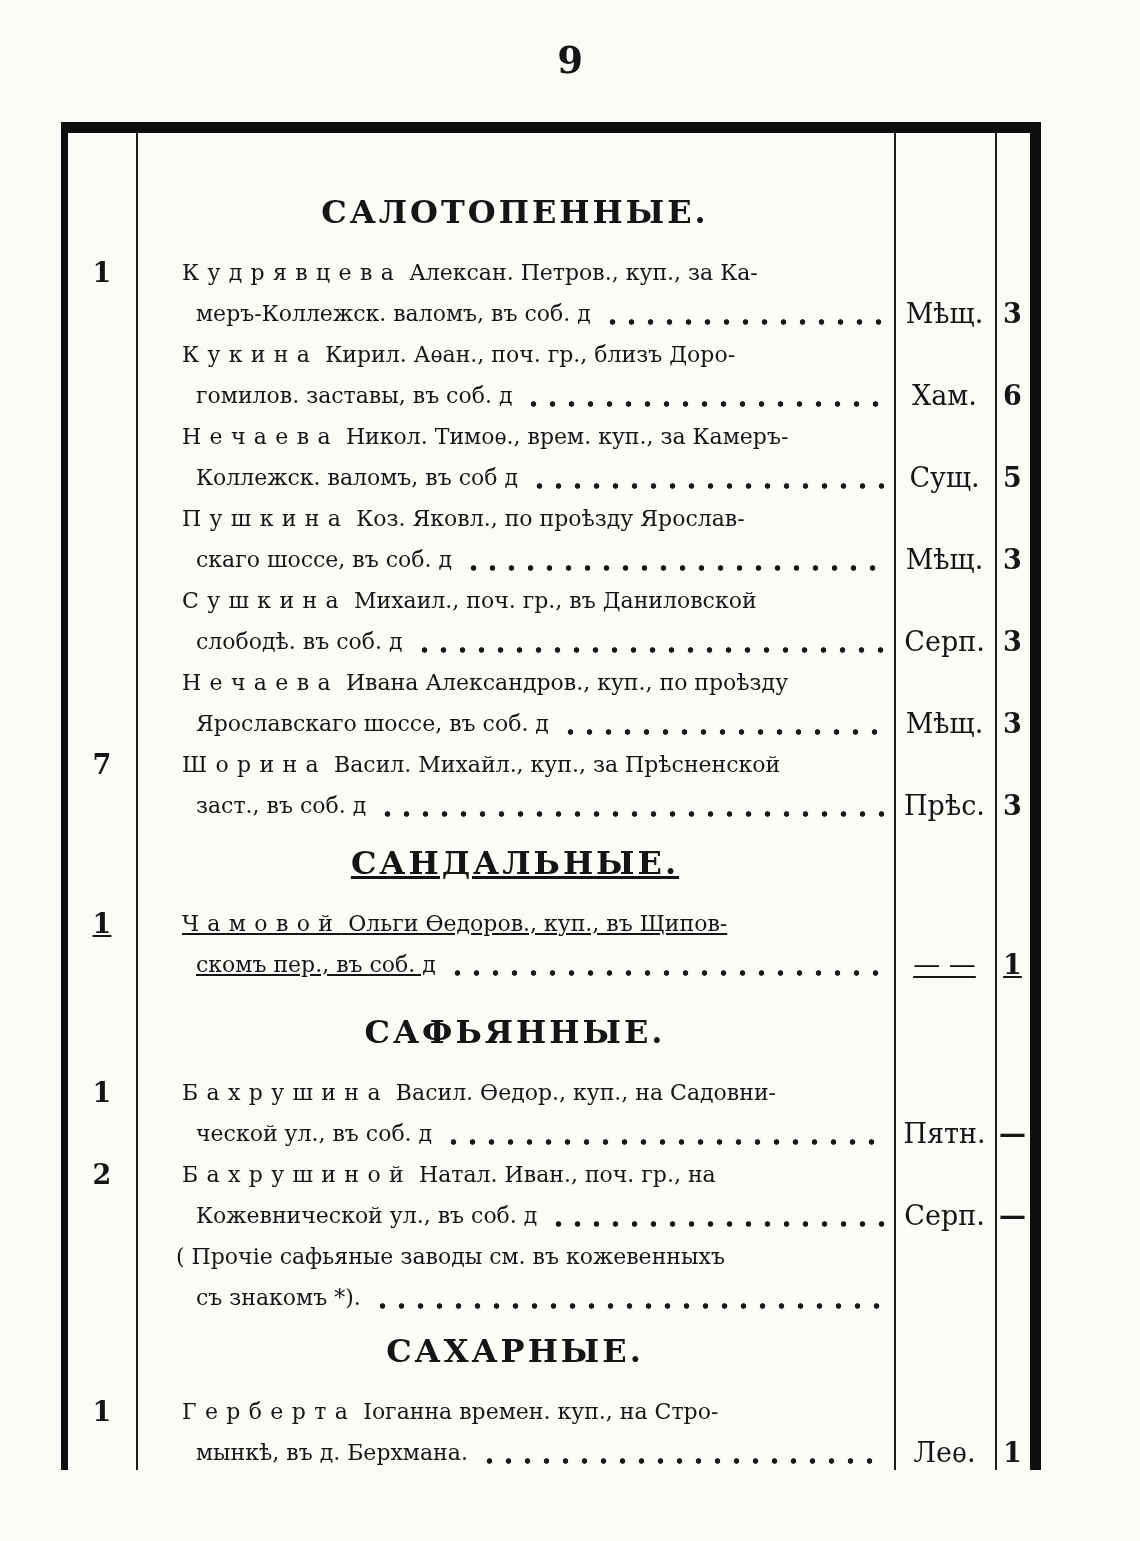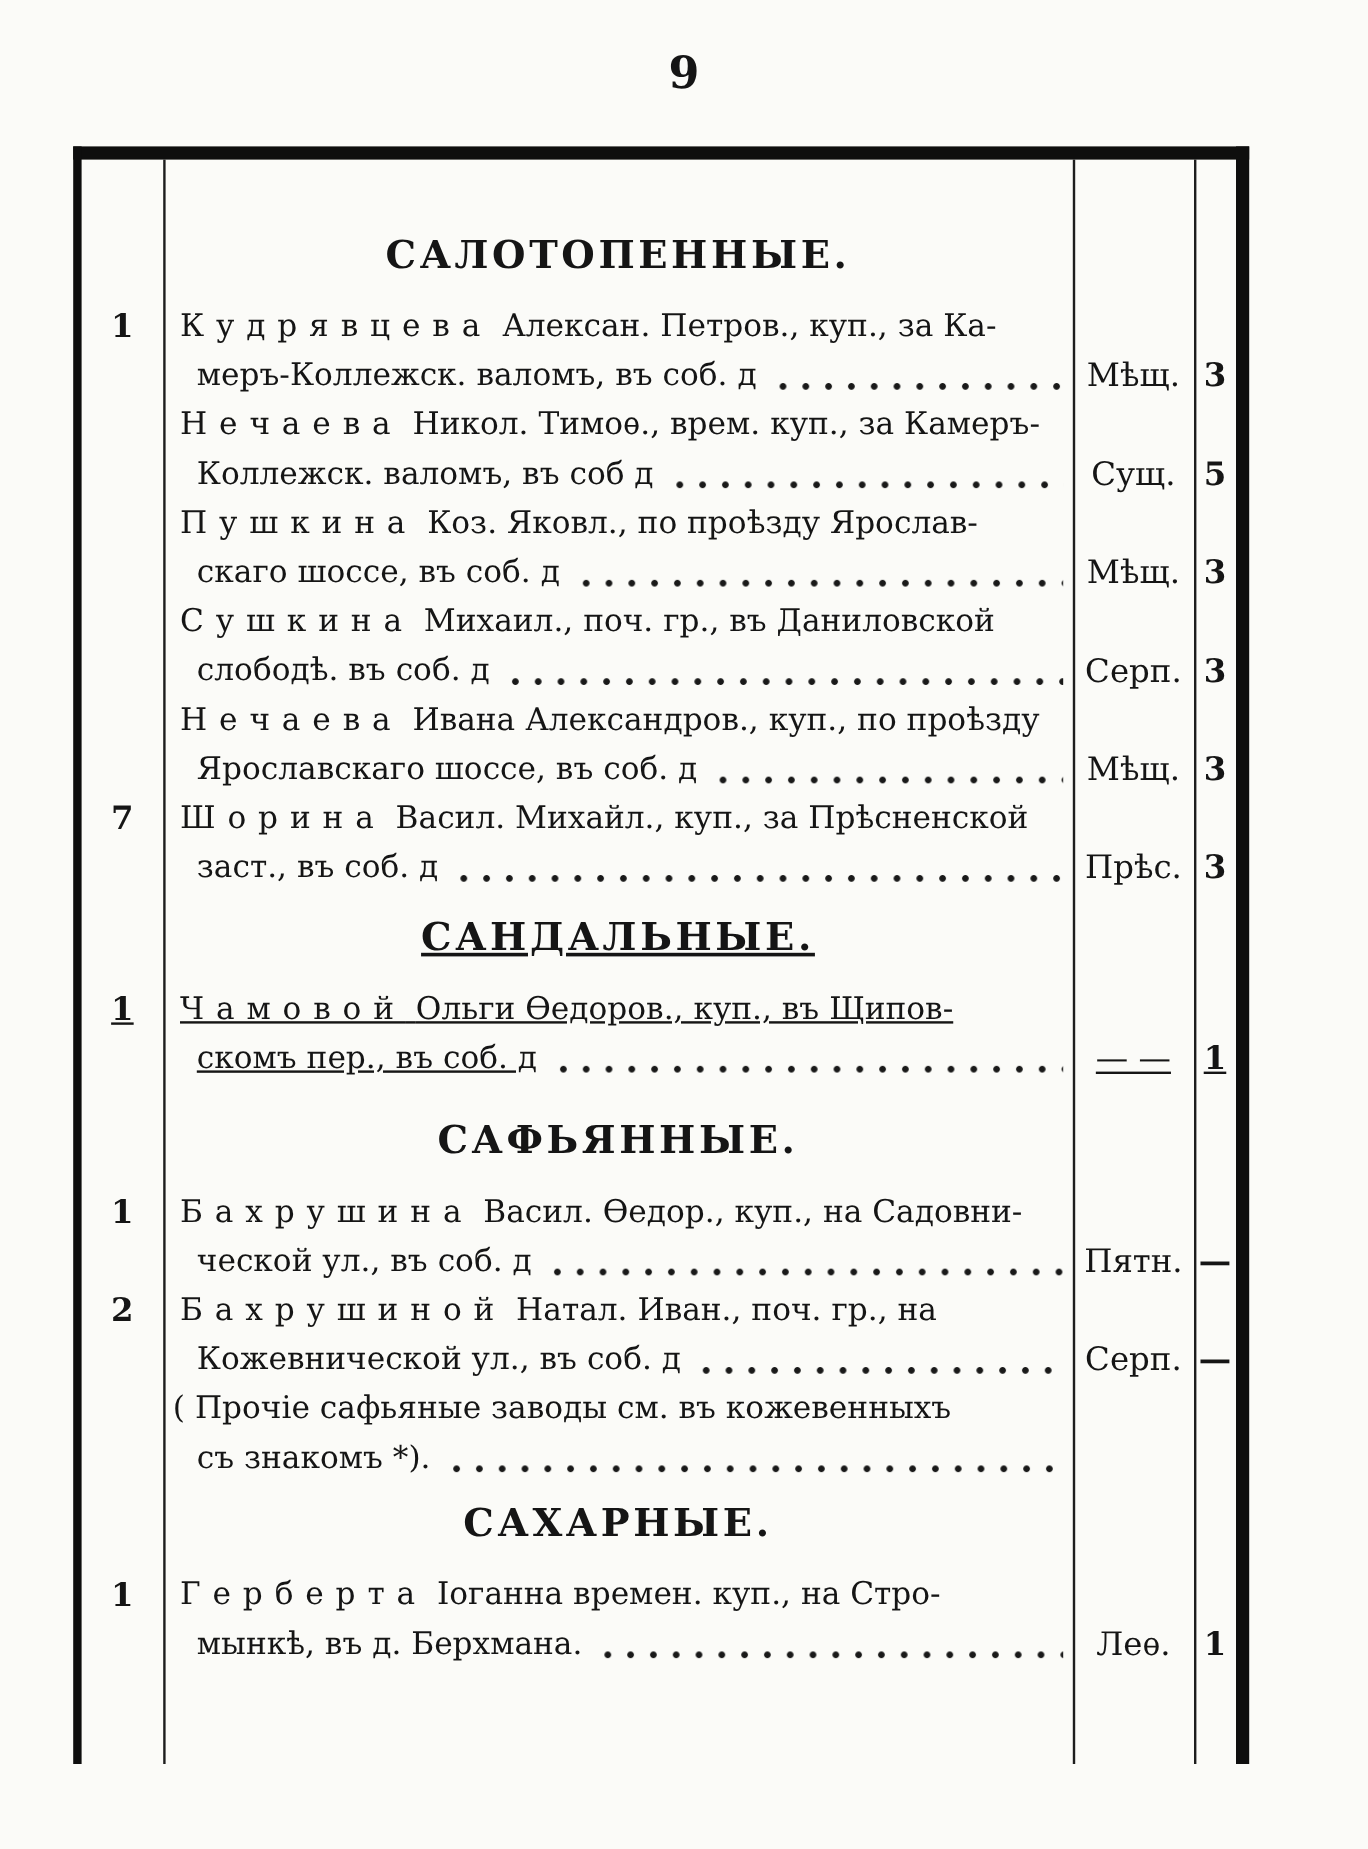--- a/index.html
+++ b/index.html
@@ -47,21 +47,21 @@
   .entries { margin-top: 17px; }
 
   .entry-row {
     display: grid;
     grid-template-columns: 68px 758px 101px 35px;
     align-items: stretch;
   }
   .col-num {
     text-align: center; font-size: 27px; font-weight: 700; line-height: 41px;
   }
-  .col-text { font-size: 26px; line-height: 41px; }
+  .col-text { font-size: 22px; line-height: 41px; margin-left: 32px; }
   .line1 { padding-left: 14px; white-space: nowrap; }
   .surname { letter-spacing: 0.38em; }
   .line2 { padding-left: 28px; display: flex; white-space: nowrap; }
   .dot-leader {
     flex: 1 1 auto; min-width: 30px;
     margin-left: 12px; margin-right: 8px;
     background-image: radial-gradient(circle, #191919 2.4px, rgba(0,0,0,0) 3.1px);
     background-size: 19px 12px;
     background-repeat: repeat-x;
     background-position: 0 23px;
@@ -97,20 +97,35 @@
       </div>
       <div class="line2">
         <span class="cont">меръ-Коллежск. валомъ, въ соб. д</span>
         <span class="dot-leader"></span>
       </div>
     </div>
     <div class="col-district">Мѣщ.</div>
     <div class="col-count">3</div>
   </div>
 
+  <div class="entry-row">
+    <div class="col-num"></div>
+    <div class="col-text">
+      <div class="line1">
+        <span class="surname">Кукина</span>
+        <span class="rest">Кирил. Аѳан., поч. гр., близъ Доро-</span>
+      </div>
+      <div class="line2">
+        <span class="cont">гомилов. заставы, въ соб. д</span>
+        <span class="dot-leader"></span>
+      </div>
+    </div>
+    <div class="col-district">Хам.</div>
+    <div class="col-count">6</div>
+  </div>
 
   <div class="entry-row">
     <div class="col-num"></div>
     <div class="col-text">
       <div class="line1">
         <span class="surname">Нечаева</span>
         <span class="rest">Никол. Тимоѳ., врем. куп., за Камеръ-</span>
       </div>
       <div class="line2">
         <span class="cont">Коллежск. валомъ, въ соб д</span>

